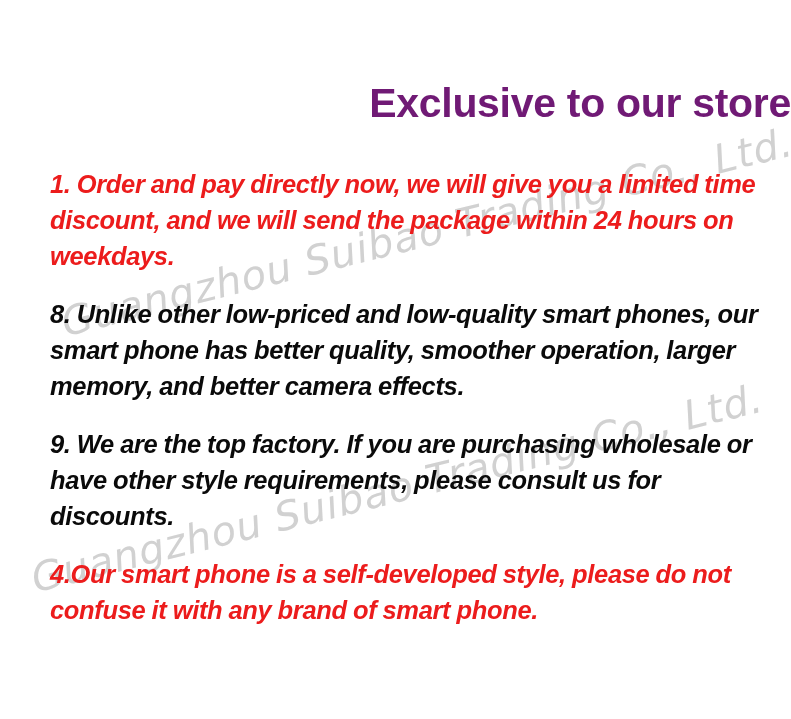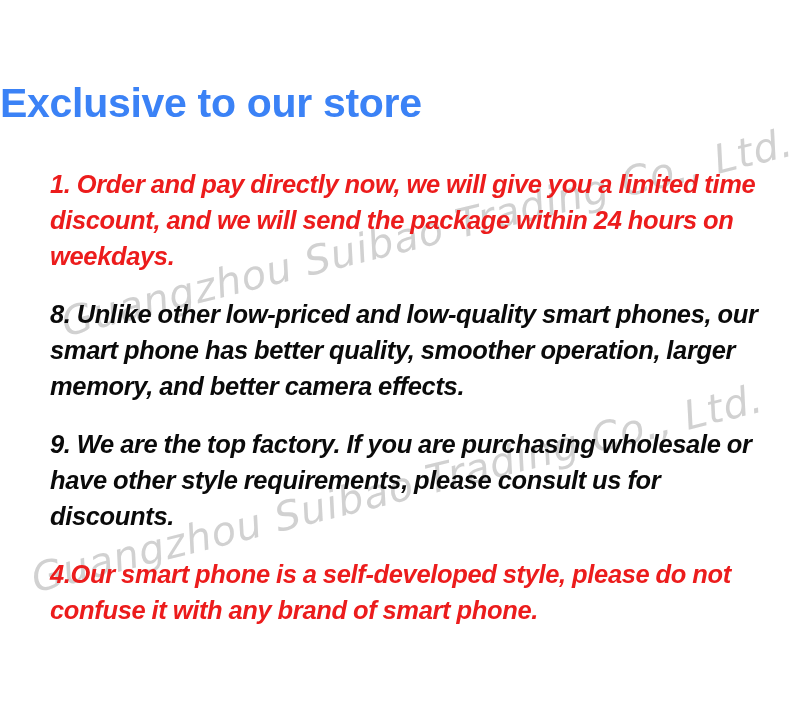--- a/index.html
+++ b/index.html
@@ -63,26 +63,26 @@
     width: 791px;
     height: 719px;
     z-index: 2;
   }
 
   #page-title {
     position: absolute;
     left: 0;
     top: 52px;
     width: 791px;
-    text-align: left;
+    text-align: right;
     font-family: "Liberation Sans", sans-serif;
     font-weight: bold;
     font-size: 41px;
     line-height: 48px;
-    color: #3b82f6;
+    color: #701a75;
     letter-spacing: -0.3px;
   }
 
   #points-list {
     position: absolute;
     left: 34px;
     top: 150px;
     width: 734px;
     margin: 16px;
     padding: 0;

